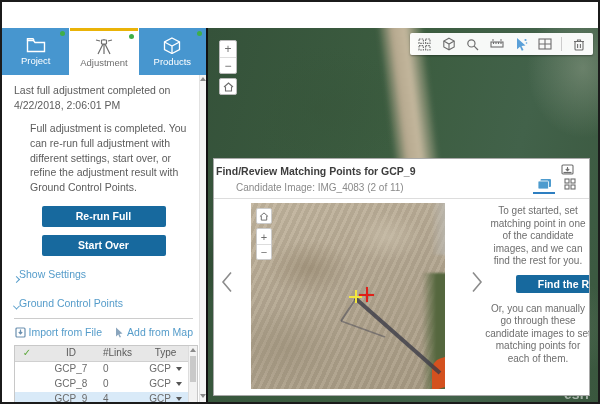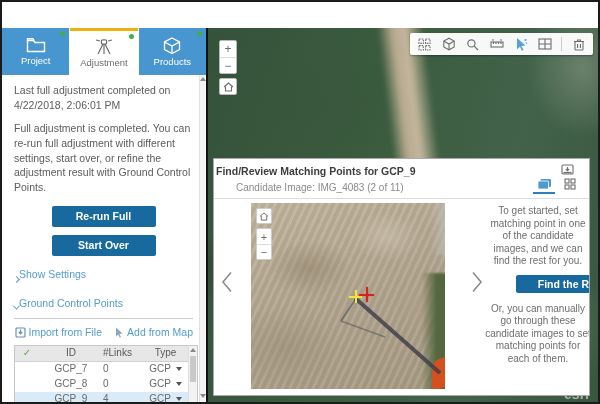--- a/index.html
+++ b/index.html
@@ -43,22 +43,22 @@
                 padding:8px 6px 0 12px; font-size:10.5px; color:#5c5c5c; line-height:1.4;
                 overflow:hidden; }
   .panel-scroll { position:absolute; right:0; top:47px; bottom:0; width:7px;
                   background:#f4f4f4; border-left:1px solid #e2e2e2; }
   .tri { width:0; height:0; border-left:3px solid transparent; border-right:3px solid transparent; margin:2px auto; }
   .tri.up { border-bottom:4px solid #8a8a8a; }
   .tri.dn { border-top:4px solid #8a8a8a; }
   .panel-scroll .tri.dn { position:absolute; bottom:2px; left:0; right:0; }
 
   .status-line { margin-bottom:9px; }
-  .desc { margin-bottom:11px; }
-  .blue-btn { display:block; margin:0 auto 8px; width:104px; height:21px; background:#17699e;
+  .desc { margin-bottom:11px;margin-left:16px; }
+  .blue-btn { display:block; margin:0 auto 8px; width:124px; height:21px; background:#17699e;
               color:#fff; border:none; border-radius:2px; font-size:10.5px; font-weight:bold;
               font-family:"Liberation Sans",sans-serif; cursor:pointer; }
   .link-row { display:flex; align-items:flex-end; gap:0; color:#559cca; margin-top:11px; cursor:pointer; }
   .link-row .chev { color:#559cca; }
   .hr { border-top:1px solid #ccc; margin:8px 0 6px; }
   .import-row { display:flex; justify-content:flex-end; gap:12px; color:#559cca; font-size:10.5px; }
   .import-row .ilink { display:flex; align-items:center; gap:3px; cursor:pointer; }
 
   .gcp-wrap { display:flex; margin-top:5px; border:1px solid #c8c8c8; width:184px; }
   .gcp-main { flex:1; }

